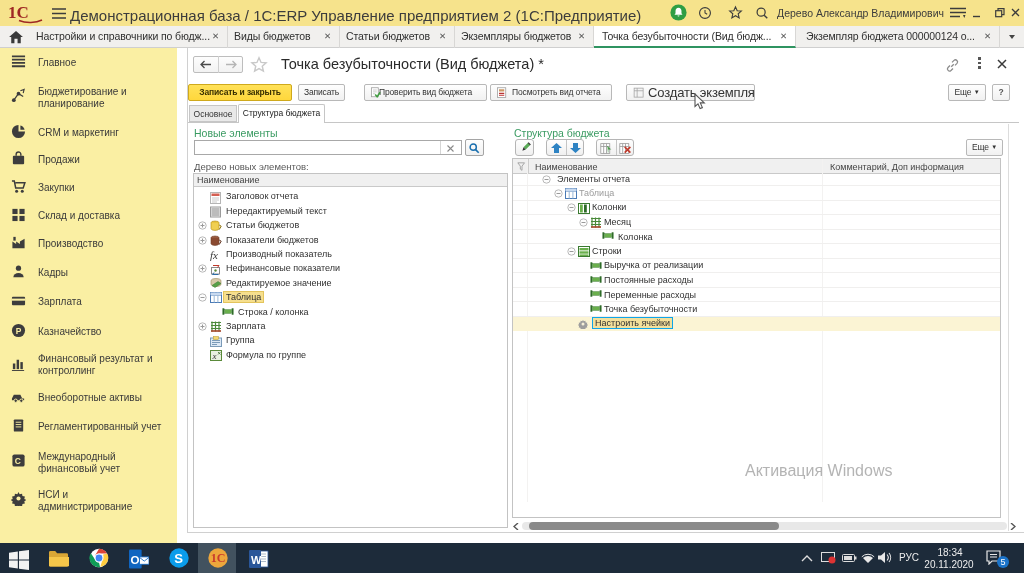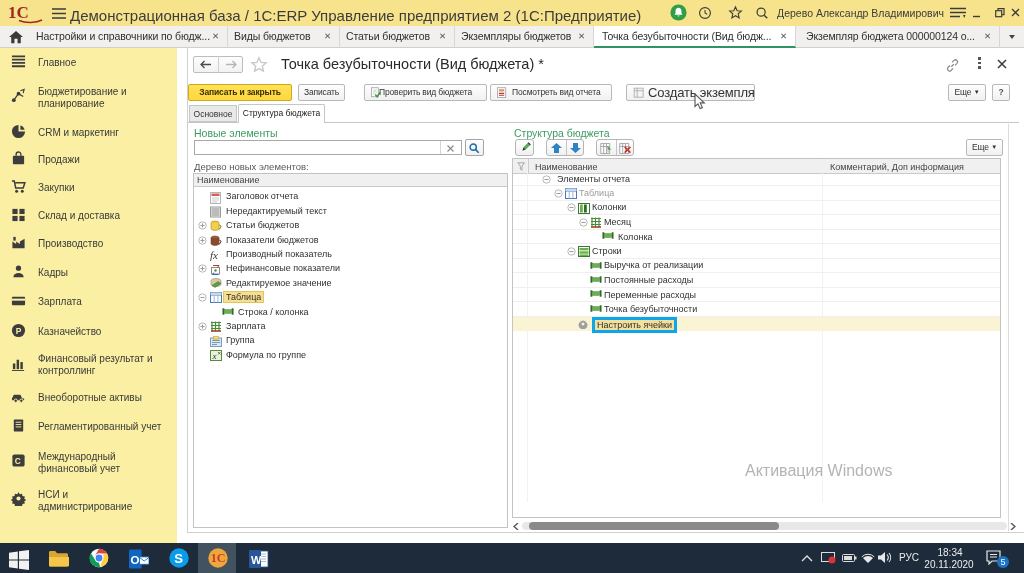--- a/index.html
+++ b/index.html
@@ -499,21 +499,21 @@
         <rect x="0.5" y="1" width="2" height="7" fill="#2e6b28"></rect>
         <rect x="10.5" y="1" width="2" height="7" fill="#2e6b28"></rect>
         <rect x="2.8" y="2.5" width="7.4" height="4" fill="#6ab04c" stroke="#3a7a30" stroke-width=".5"></rect>
       </svg>
 <div class="trow" style="left:91px;top:144px;line-height:13px;color:#303030">Точка безубыточности</div>
 <div style="position:absolute;left:0;top:158px;width:487px;height:14px;background:#fbf4d4"></div>
 <svg class="ti" style="left:65px;top:160px" width="10" height="10" viewBox="0 0 16 16">
         <path d="M8 1 l1.2 2.4 2.6-.6 .4 2.6 2.6 .4 -.6 2.6 2.4 1.2 -2.4 1.2 .6 2.6 -2.6 .4 -.4 2.6 -2.6-.6 -1.2 2.4 -1.2-2.4 -2.6 .6 -.4-2.6 -2.6-.4 .6-2.6 -2.4-1.2 2.4-1.2 -.6-2.6 2.6-.4 .4-2.6 2.6 .6z" fill="#9d9d9d"></path>
         <circle cx="8" cy="8" r="2.4" fill="#f6f0d8"></circle>
       </svg>
-<div class="trow" style="left:79px;top:158px;background:#f3e09c;border:3px solid #0ea5e9;padding:0 2px;line-height:10px;color:#303030">Настроить ячейки</div>
+<div class="trow" style="left:79px;top:158px;background:#f3e09c;border:1px solid #0ea5e9;padding:0 2px;line-height:10px;color:#303030">Настроить ячейки</div>
   </div>
   <div class="abs" style="left:820px;top:76px;width:1px;height:407px;background:#dcdcdc"></div>
 
   <div class="abs" style="left:557px;top:414px;font-size:16px;color:#b4b4b4">Активация Windows</div>
 
   <svg class="abs" style="left:325px;top:475px" width="6" height="7">
       <path d="M5 0 L1 3.5 L5 7" stroke="#555" stroke-width="1.4" fill="none"></path>
     </svg>
   <div class="abs" style="left:334px;top:474px;width:485px;height:8px;background:#e8e8e8;border-radius:4px"></div>
   <div class="abs" style="left:341px;top:474px;width:250px;height:8px;background:#8a8a8a;border-radius:4px"></div>

